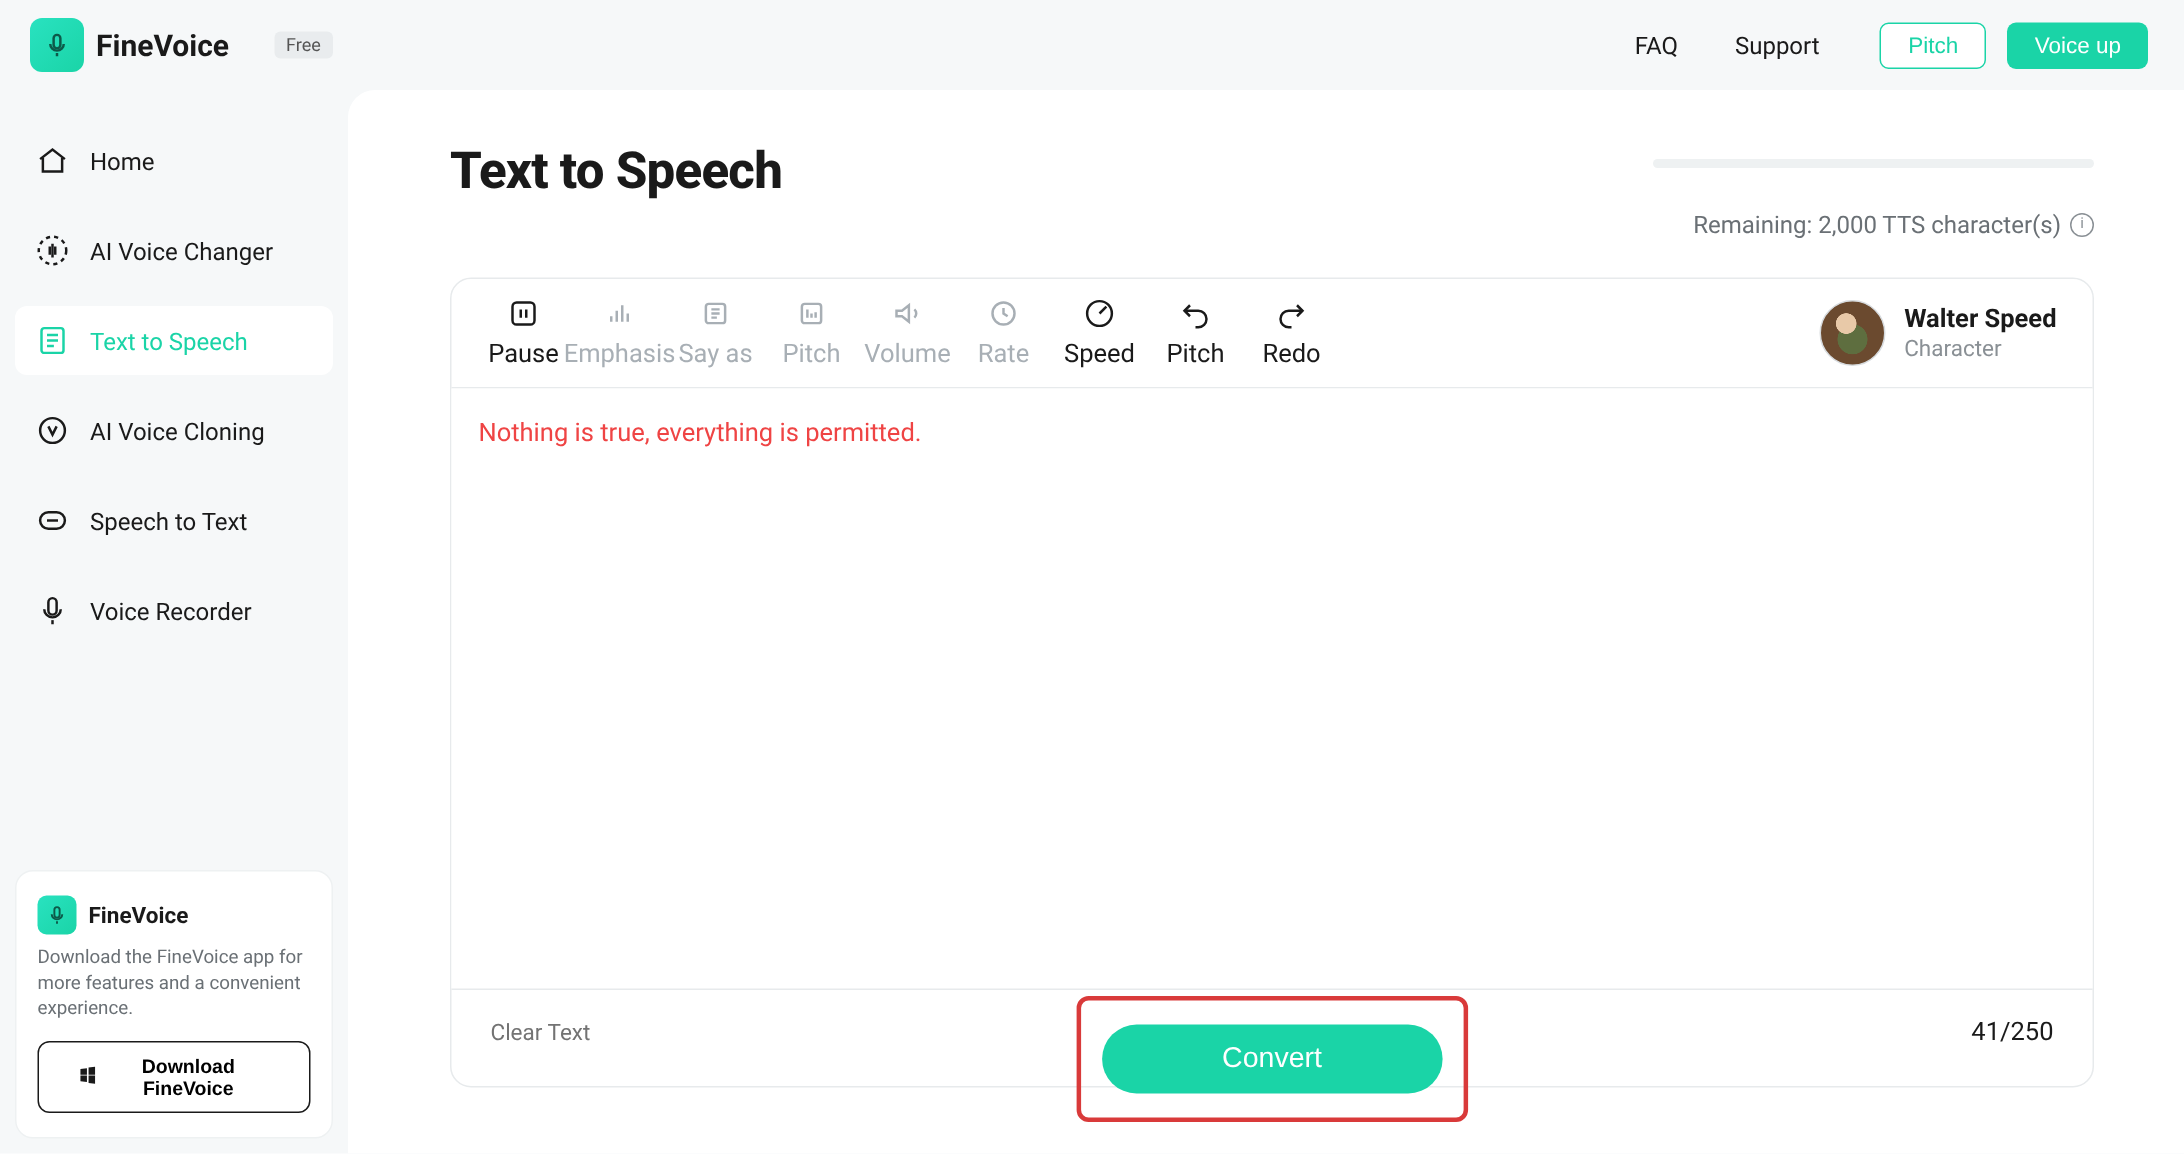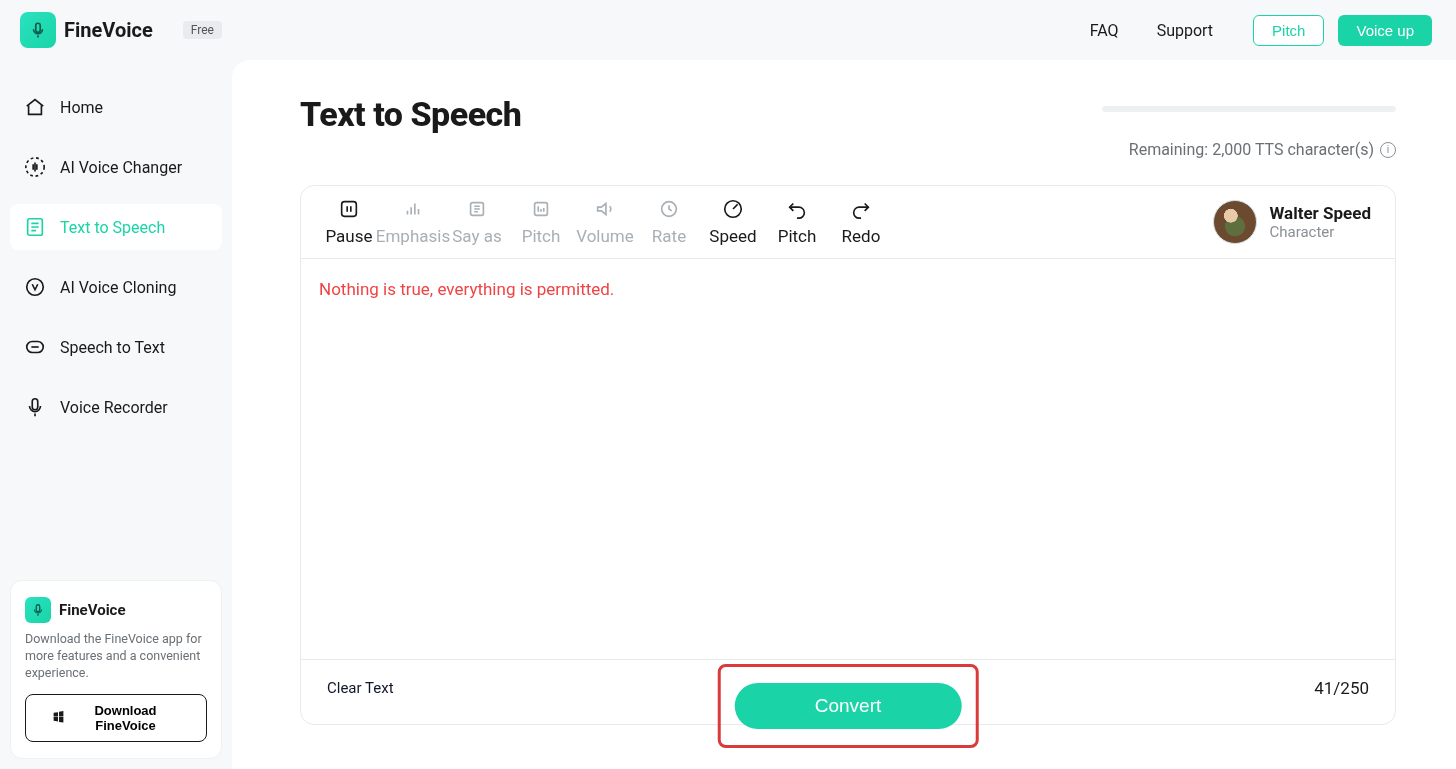--- a/index.html
+++ b/index.html
@@ -181,21 +181,21 @@
     color: #ef4444;
   }
   .editor-footer {
     border-top: 1px solid #e7eaec;
     display: flex;
     align-items: center;
     justify-content: space-between;
     padding: 18px 26px 26px 26px;
     position: relative;
   }
-  .clear-text { color: #0f172a; font-size: 15px; cursor:pointer; }
+  .clear-text { color: #737373; font-size: 15px; cursor:pointer; }
   .char-count { color: #1a1a1a; font-size: 17px; }
   .convert-wrap {
     border: 3px solid #d93a3a;
     border-radius: 8px;
     padding: 16px 14px;
     position: absolute;
     left: 50%;
     transform: translateX(-50%);
     top: 4px;
   }

